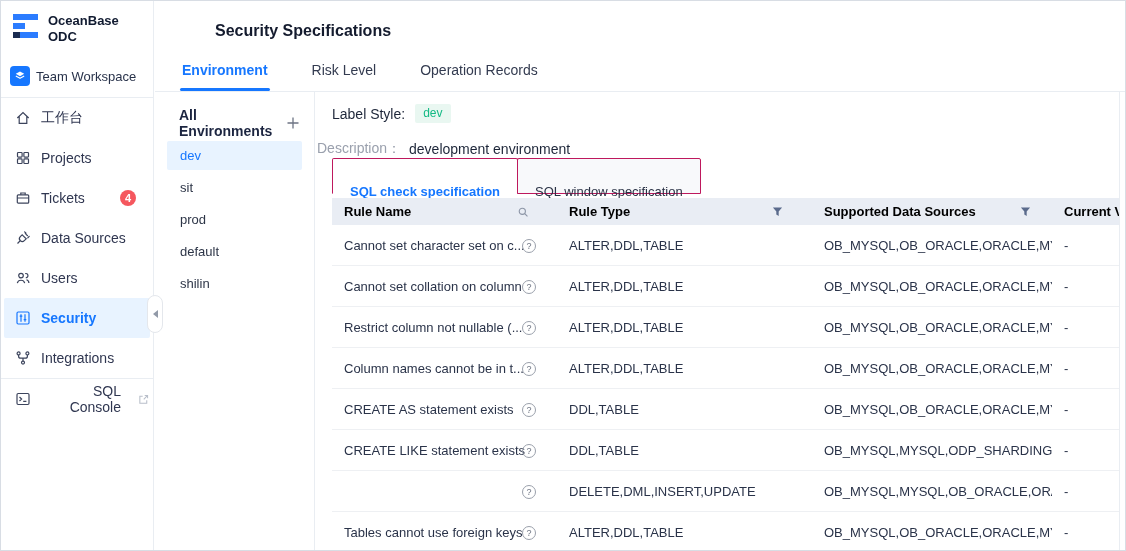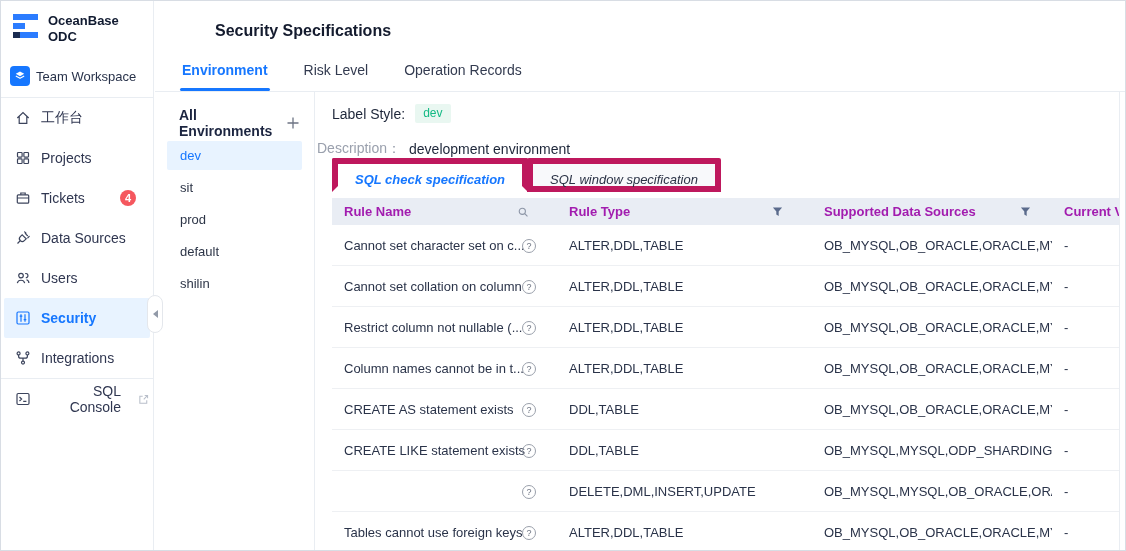--- a/index.html
+++ b/index.html
@@ -38,21 +38,21 @@
   .collapse-handle { position:absolute; left:146px; top:294px; width:16px; height:38px;
     background:#fff; border:1px solid #e4e7ec; border-radius:8px; z-index:5;
     display:flex; align-items:center; justify-content:center; cursor:pointer; }
   .collapse-handle .tri { width:0; height:0; border-top:4px solid transparent;
     border-bottom:4px solid transparent; border-right:5px solid #929aa8; }
 
   
   .header { position:absolute; left:154px; top:0; right:0; height:91px;
     border-bottom:1px solid #e9edf2; background:#fff; }
   .page-title { position:absolute; left:25px; top:21px; font-size:16px; font-weight:700; color:#141b2e;margin-left:35px; }
-  .top-tabs { position:absolute; left:25px; bottom:0; display:flex; gap:32px;justify-content:flex-end; }
+  .top-tabs { position:absolute; left:25px; bottom:0; display:flex; gap:40px;justify-content:flex-end; }
   .top-tab { position:relative; font-size:14px; color:#333b50; padding:0 2px 13px 2px; cursor:pointer; }
   .top-tab.active { color:#1677ff; font-weight:700; }
   .top-tab.active::after { content:""; position:absolute; left:0; right:0; bottom:0;
     height:3px; background:#1677ff; border-radius:2px; }
 
   
   .env-panel { position:absolute; left:154px; top:91px; bottom:0; width:160px;
     border-right:1px solid #e9edf2; background:#fff; }
   .env-head { position:absolute; left:24px; top:15px; right:14px; display:flex;
     align-items:center; justify-content:space-between; }
@@ -67,31 +67,31 @@
   .content { position:absolute; left:314px; top:91px; bottom:0; width:804px;
     background:#fff; overflow:hidden; }
   .label-row { position:absolute; left:17px; top:12px; display:flex; align-items:center; gap:10px; }
   .label-style-label { font-size:14px; color:#1d2639; }
   .env-tag { background:#e9f7f1; color:#13b984; font-size:12px; padding:2px 8px;
     border-radius:2px; line-height:15px; }
   .desc-row { position:absolute; left:2px; top:48px; display:flex; align-items:center; gap:8px; font-size:14px; }
   .desc-label { color:#9aa0ad; }
   .desc-value { color:#1d2639; }
   .spec-tabs { position:absolute; left:17px; top:66px; display:flex; }
-  .spec-tab { height:34px; line-height:32px; padding:0 17px; font-size:13px;
-    border:6px solid #be185d; background:#f8f9fb; color:#2b3346;
-    border-radius:2px 2px 0 0; cursor:pointer;font-style:italic; }
+  .spec-tab { height:34px; line-height:32px; padding:17px 17px; font-size:13px;
+    border:1px solid #be185d; background:#f8f9fb; color:#2b3346;
+    border-radius:2px 2px 0 0; cursor:pointer; }
   .spec-tab + .spec-tab { margin-left:-1px; }
   .spec-tab.active { background:#fff; color:#1677ff; font-weight:700; border-bottom-color:#fff; }
 
   
   .table { position:absolute; left:17px; top:106px; width:788px; }
   .t-head, .t-row { display:grid; grid-template-columns:225px 255px 240px 1fr; }
   .t-head { height:27px; background:#e9edf4; align-items:center; }
-  .t-head .cell { position:relative; font-size:13px; font-weight:700; color:#a21caf;
+  .t-head .cell { position:relative; font-size:13px; font-weight:700; color:#000000;
     padding-left:12px; height:27px; display:flex; align-items:center; white-space:nowrap; }
   .t-row { height:41px; border-bottom:1px solid #eef0f3; align-items:center; }
   .t-row .cell { position:relative; font-size:13px; color:#2a3349; padding-left:12px;
     height:41px; display:flex; align-items:center; white-space:nowrap; overflow:hidden; }
   .head-icon { position:absolute; top:50%; transform:translateY(-50%); display:flex; }
   .search-pos { left:185px; }
   .funnel-pos-1 { left:215px; }
   .funnel-pos-2 { left:208px; }
   .help-icon { position:absolute; left:190px; top:50%; transform:translateY(-50%);
     width:14px; height:14px; border:1px solid #9aa0ab; border-radius:50%; color:#6b7280;

